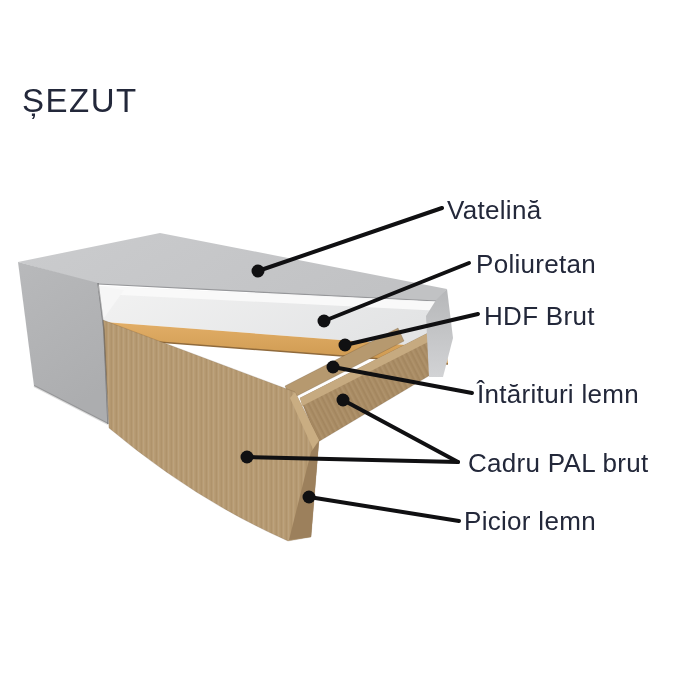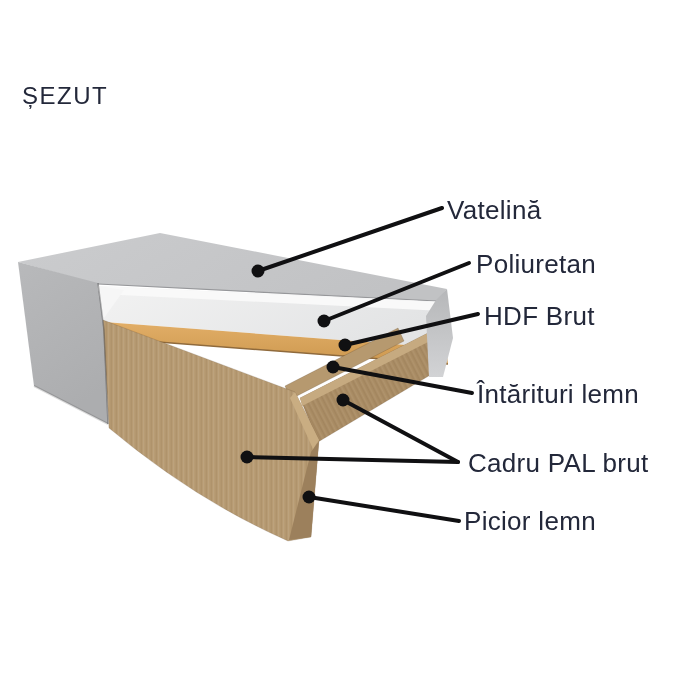--- a/index.html
+++ b/index.html
@@ -7,21 +7,21 @@
     --c-line:#101012;
     --c-bg:#ffffff;
   }
   html,body{margin:0;padding:0;background:#e8e8e8;}
   .canvas{
     position:relative;width:700px;height:700px;background:var(--c-bg);
     font-family:"Liberation Sans",sans-serif;overflow:hidden;margin:0 auto;
   }
   .title{
     position:absolute;left:22px;top:82px;margin:0;
-    font-size:24px;font-weight:500;letter-spacing:1.5px;color:var(--c-text);
+    font-size:33px;font-weight:500;letter-spacing:1.5px;color:var(--c-text);
   }
   svg{position:absolute;left:0;top:0;}
   .label{
     fill:var(--c-text);
     font-family:"Liberation Sans",sans-serif;
     font-size:26px;font-weight:500;letter-spacing:0.3px;
   }
   .callout{stroke:var(--c-line);stroke-width:4;fill:none;stroke-linecap:round;}
   .dot{fill:var(--c-line);}
 </style>

